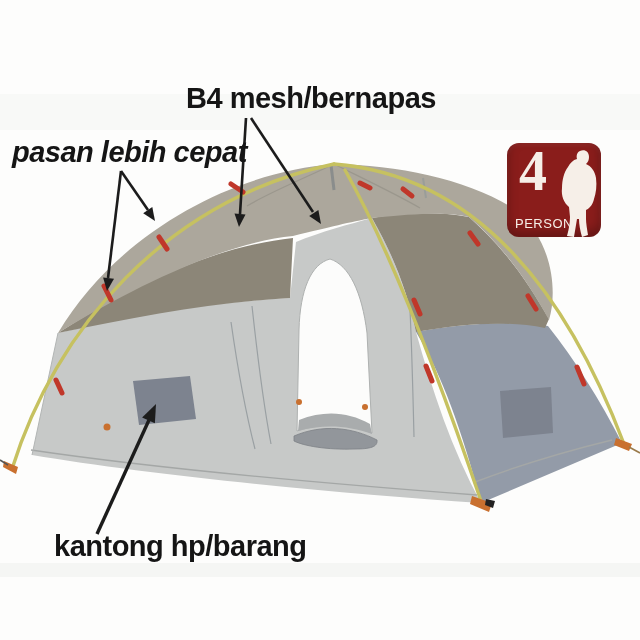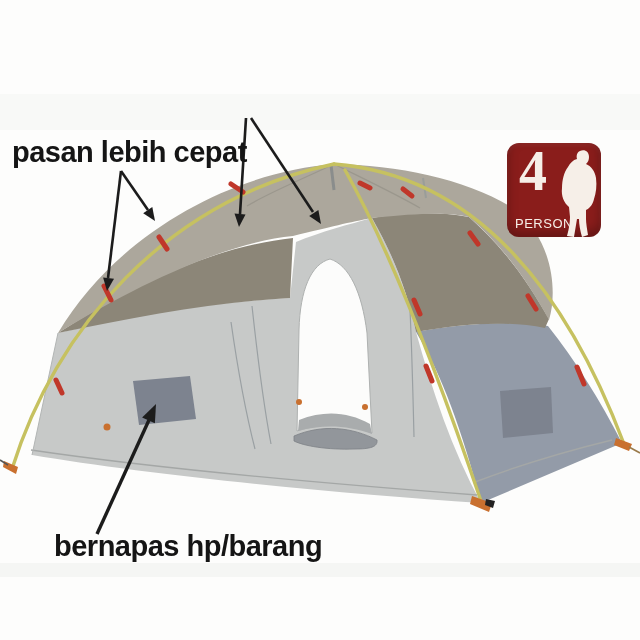--- a/index.html
+++ b/index.html
@@ -38,21 +38,21 @@
 
   .arrowline { stroke: var(--arrow); stroke-width:2.6; fill:none; }
   .arrowline.thick { stroke-width:3.4; }
   .arrowhead { fill: var(--arrow); }
 
   .callout {
     position:absolute; font-weight:bold; white-space:nowrap;
     color: var(--label-text, #151515); letter-spacing:-0.5px;
   }
   #label-mesh   { left:186px; top:82px;  font-size:29px; }
-  #label-setup  { left:12px;  top:136px; font-size:29px; }
+  #label-setup  { left:12px;  top:136px; font-size:29px;font-style:italic; }
   #label-pocket { left:54px;  top:530px; font-size:29px; }
 
   .badge {
     position:absolute; left:507px; top:143px; width:94px; height:94px;
     border-radius:12px; background: var(--badge-bg, #8a1d1b);
     box-shadow: inset 0 -5px 12px rgba(0,0,0,0.30), inset 0 2px 5px rgba(255,255,255,0.07);
   }
   .badge-number {
     position:absolute; left:12px; top:-4px;
     font-family:"Liberation Serif", serif; font-size:56px; font-weight:bold;
@@ -146,22 +146,23 @@
       <polygon class="arrowhead" points="321,224 318.4,210.1 309.2,216.1"></polygon>
       <path class="arrowline" d="M 121 171 L 148 210"></path>
       <polygon class="arrowhead" points="155,221 152.3,207.1 143.2,213.3"></polygon>
       <path class="arrowline" d="M 121 171 L 108 278"></path>
       <polygon class="arrowhead" points="107,291 114,278.7 103.1,277.4"></polygon>
       <path class="arrowline thick" d="M 97 534 L 149 420"></path>
       <polygon class="arrowhead" points="156,404 142.1,417.5 154.9,423.3"></polygon>
     </g>
   </svg>
 
+  <div class="callout" id="label-mesh">B4 mesh/bernapas</div>
   <div class="callout" id="label-setup">pasan lebih cepat</div>
-  <div class="callout" id="label-pocket">bernapas hp/barang</div>
+  <div class="callout" id="label-pocket">kantong hp/barang</div>
 
   <div class="badge">
     <div class="badge-number">4</div>
     <div class="badge-label">PERSON</div>
     <svg class="hiker" width="44" height="98" viewBox="0 0 44 96">
       <path fill="#f6efe8" d="M 24 4 C 29 2 33 5 33 10 C 33 13 32 15 30 17 C 35 19 39 24 40 31 C 41 39 40 46 38 52 C 37 57 34 61 30 63 L 30 72 C 30 76 31 82 32 88 L 26 90 C 24 83 23 77 23 72 L 21 72 C 20 78 19 84 18 90 L 11 89 C 13 82 14 75 14 70 L 13 60 C 8 56 5 49 6 41 C 6 33 8 25 12 20 C 14 16 17 13 21 12 C 20 9 21 5 24 4 Z"></path>
     </svg>
   </div>
 
 </div>

